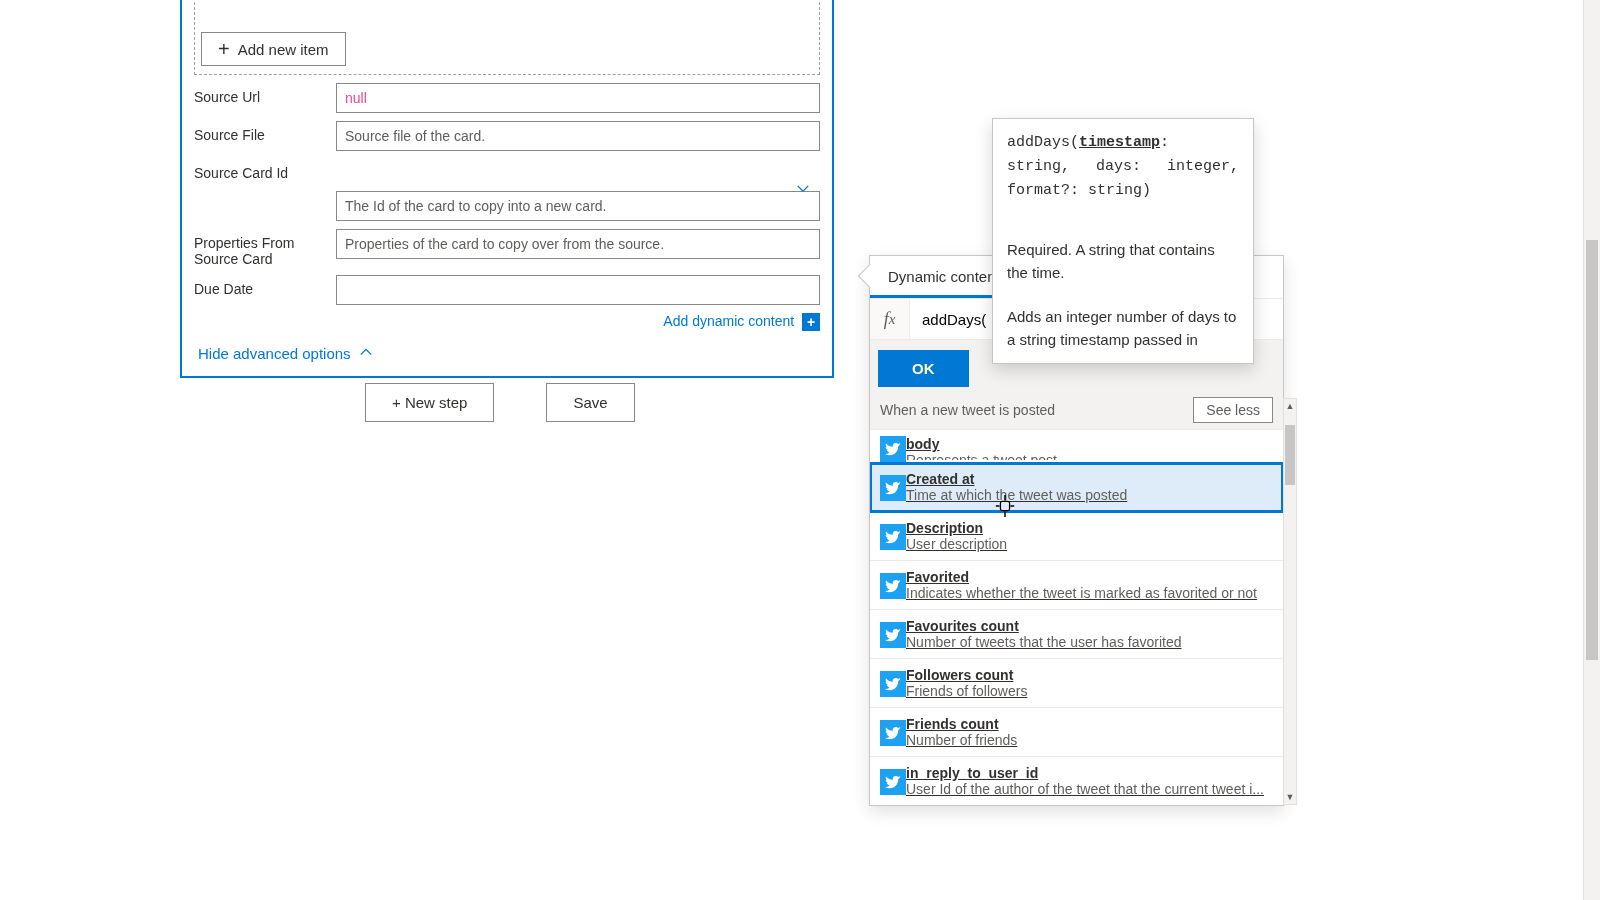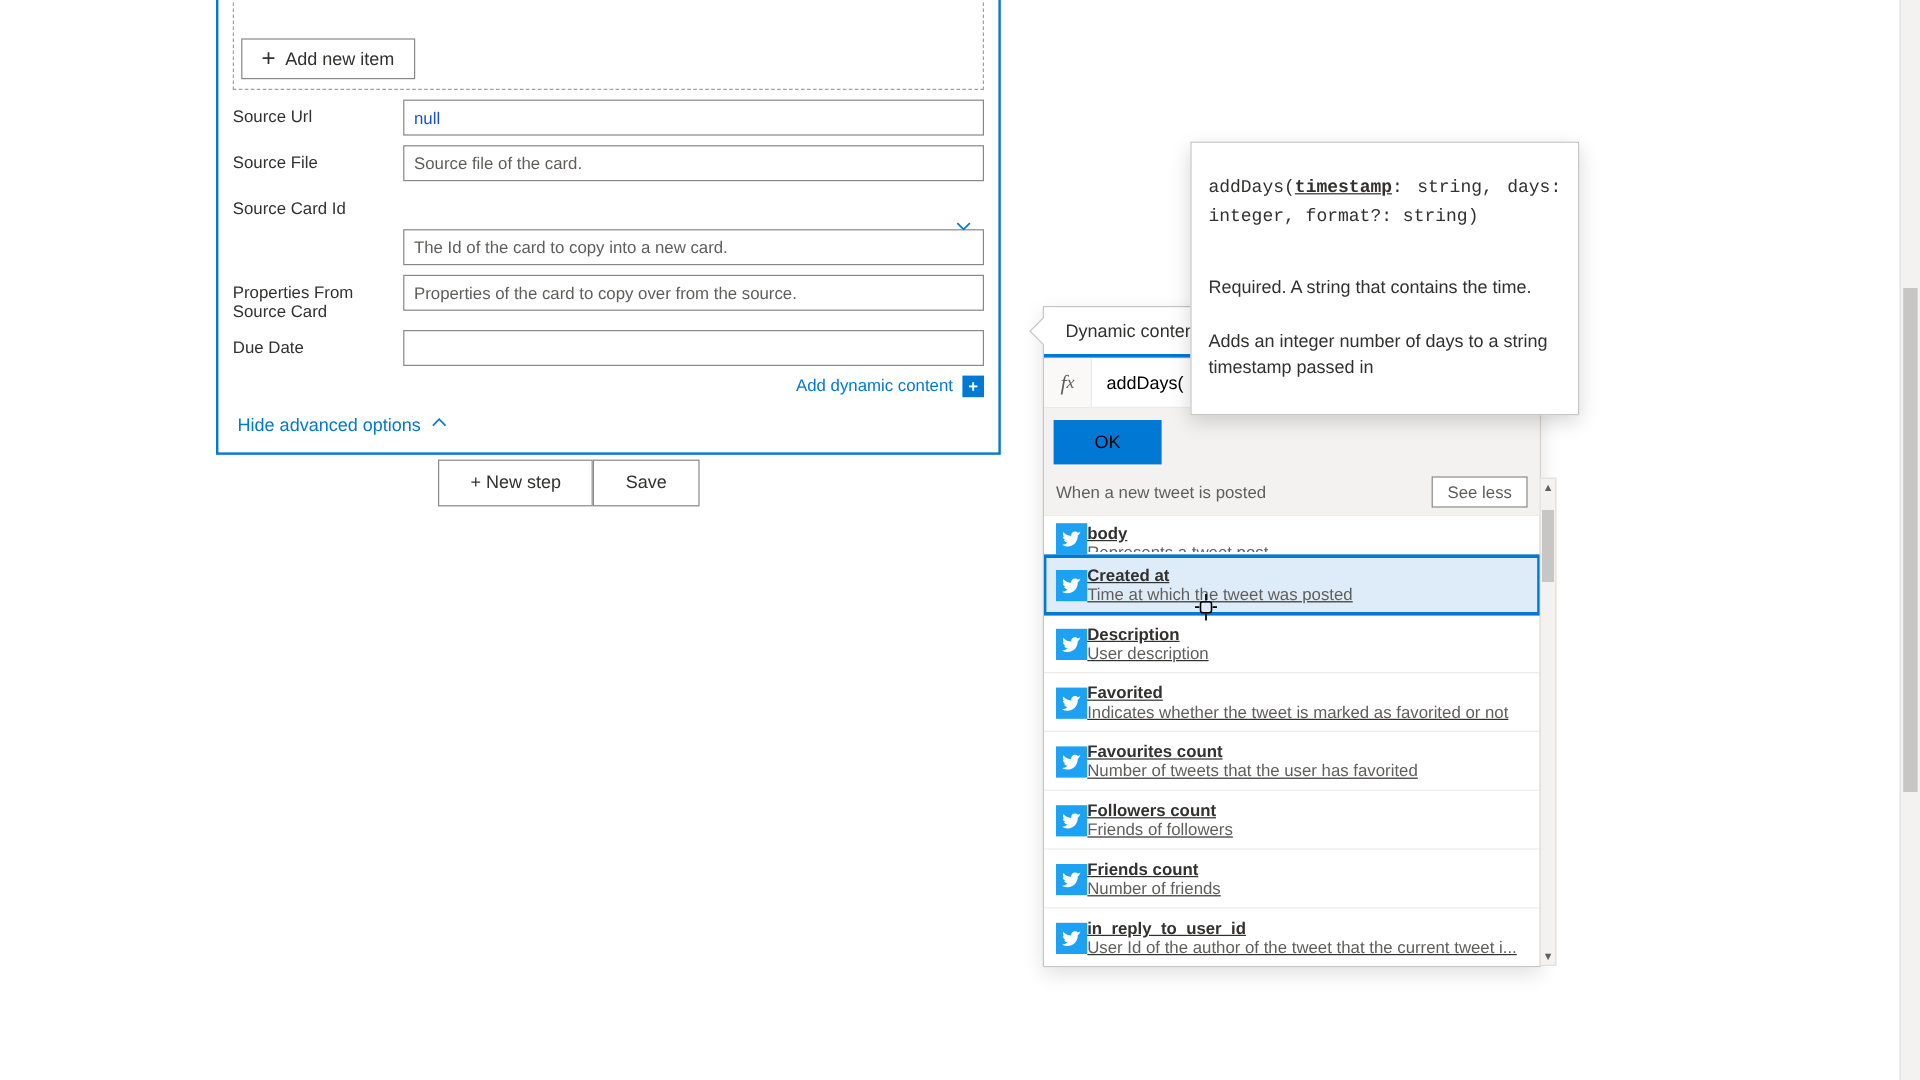--- a/index.html
+++ b/index.html
@@ -70,21 +70,21 @@
     flex: 1;
     position: relative;
   }
   .form-input {
     width: 100%;
     border: 1px solid #8a8886;
     padding: 6px 8px;
     font-size: 14px;
     font-family: inherit;
     background: #fff;
-    color: #1d4ed8;
+    color: #ec4899;
   }
   .form-input::placeholder { color: #605e5c; }
   .chevron {
     position: absolute;
     right: 10px;
     top: 50%;
     transform: translateY(-50%);
     pointer-events: none;
   }
   .chevron svg { width: 14px; height: 14px; }
@@ -123,20 +123,21 @@
     padding-left:4px;
   }
   .chevron-up svg { width: 14px; height: 14px; }
 
   
   .bottom-buttons {
     position: absolute;
     left: 365px;
     top: 383px;
     display: flex;
+    gap: 52px;
   }
   .main-btn {
     border: 1px solid #8a8886;
     background: #fff;
     padding: 10px 26px;
     font-size: 15px;
     font-family: inherit;
     color: #323130;
     cursor: pointer;
   }
@@ -198,25 +199,25 @@
     border: none;
     padding: 10px 12px;
     font-size: 15px;
     font-family: inherit;
     flex: 1;
     outline: none;
   }
   .ok-row { padding: 10px 8px 8px; background:#f3f2f1;}
   .ok-btn {
     background: #0078d4;
-    color: #000000;
+    color: #fef9c3;
     border: none;
     padding: 10px 34px;
     font-size: 15px;
-    font-weight: 400;
+    font-weight: 700;
     cursor: pointer;
   }
   .group-header {
     display: flex;
     justify-content: space-between;
     align-items: center;
     padding: 2px 10px 6px;
     font-size: 14px;
     color: #605e5c;
     background:#f3f2f1;
@@ -293,25 +294,25 @@
     font-size:9px;color:#605e5c;cursor:pointer;
   }
   .scroll-arrow.up{top:0;}
   .scroll-arrow.down{bottom:0;}
 
   
   .tooltip {
     position: absolute;
     left: 992px;
     top: 118px;
-    width: 324px;
+    width: 262px;
     background: #fff;
     border: 1px solid #c8c6c4;
     box-shadow: 0 6px 16px rgba(0,0,0,.16);
-    padding: 26px 14px;
+    padding: 12px 14px;
     font-size: 15px;
     z-index: 5;
   }
   .tooltip .sig {
     font-family: Consolas, "Courier New", monospace;
     font-size: 15px;
     line-height: 1.6;
     text-align: justify;
     text-justify: inter-word;
   }

